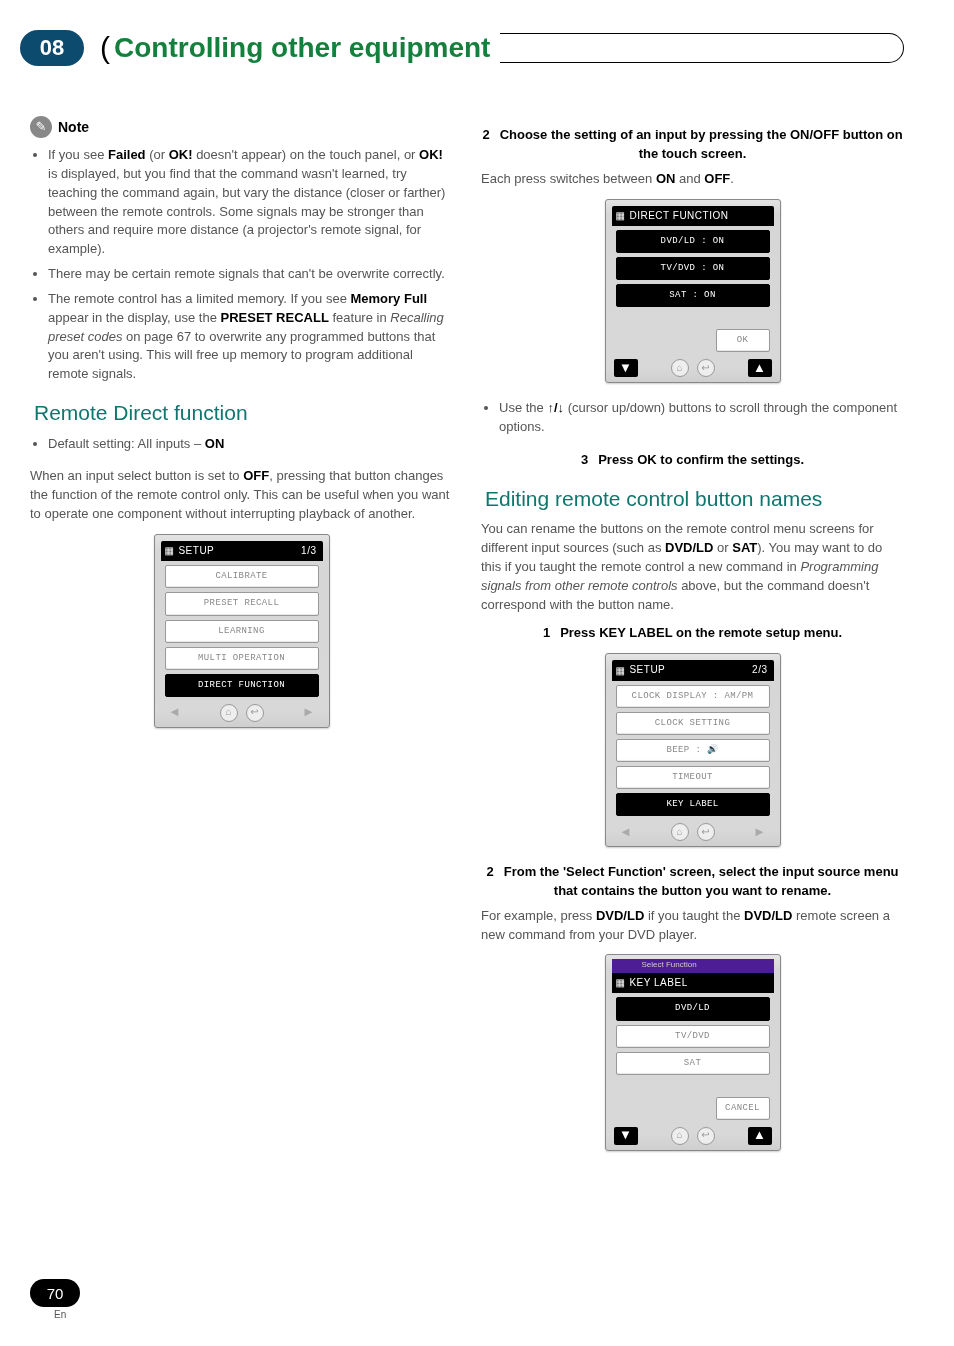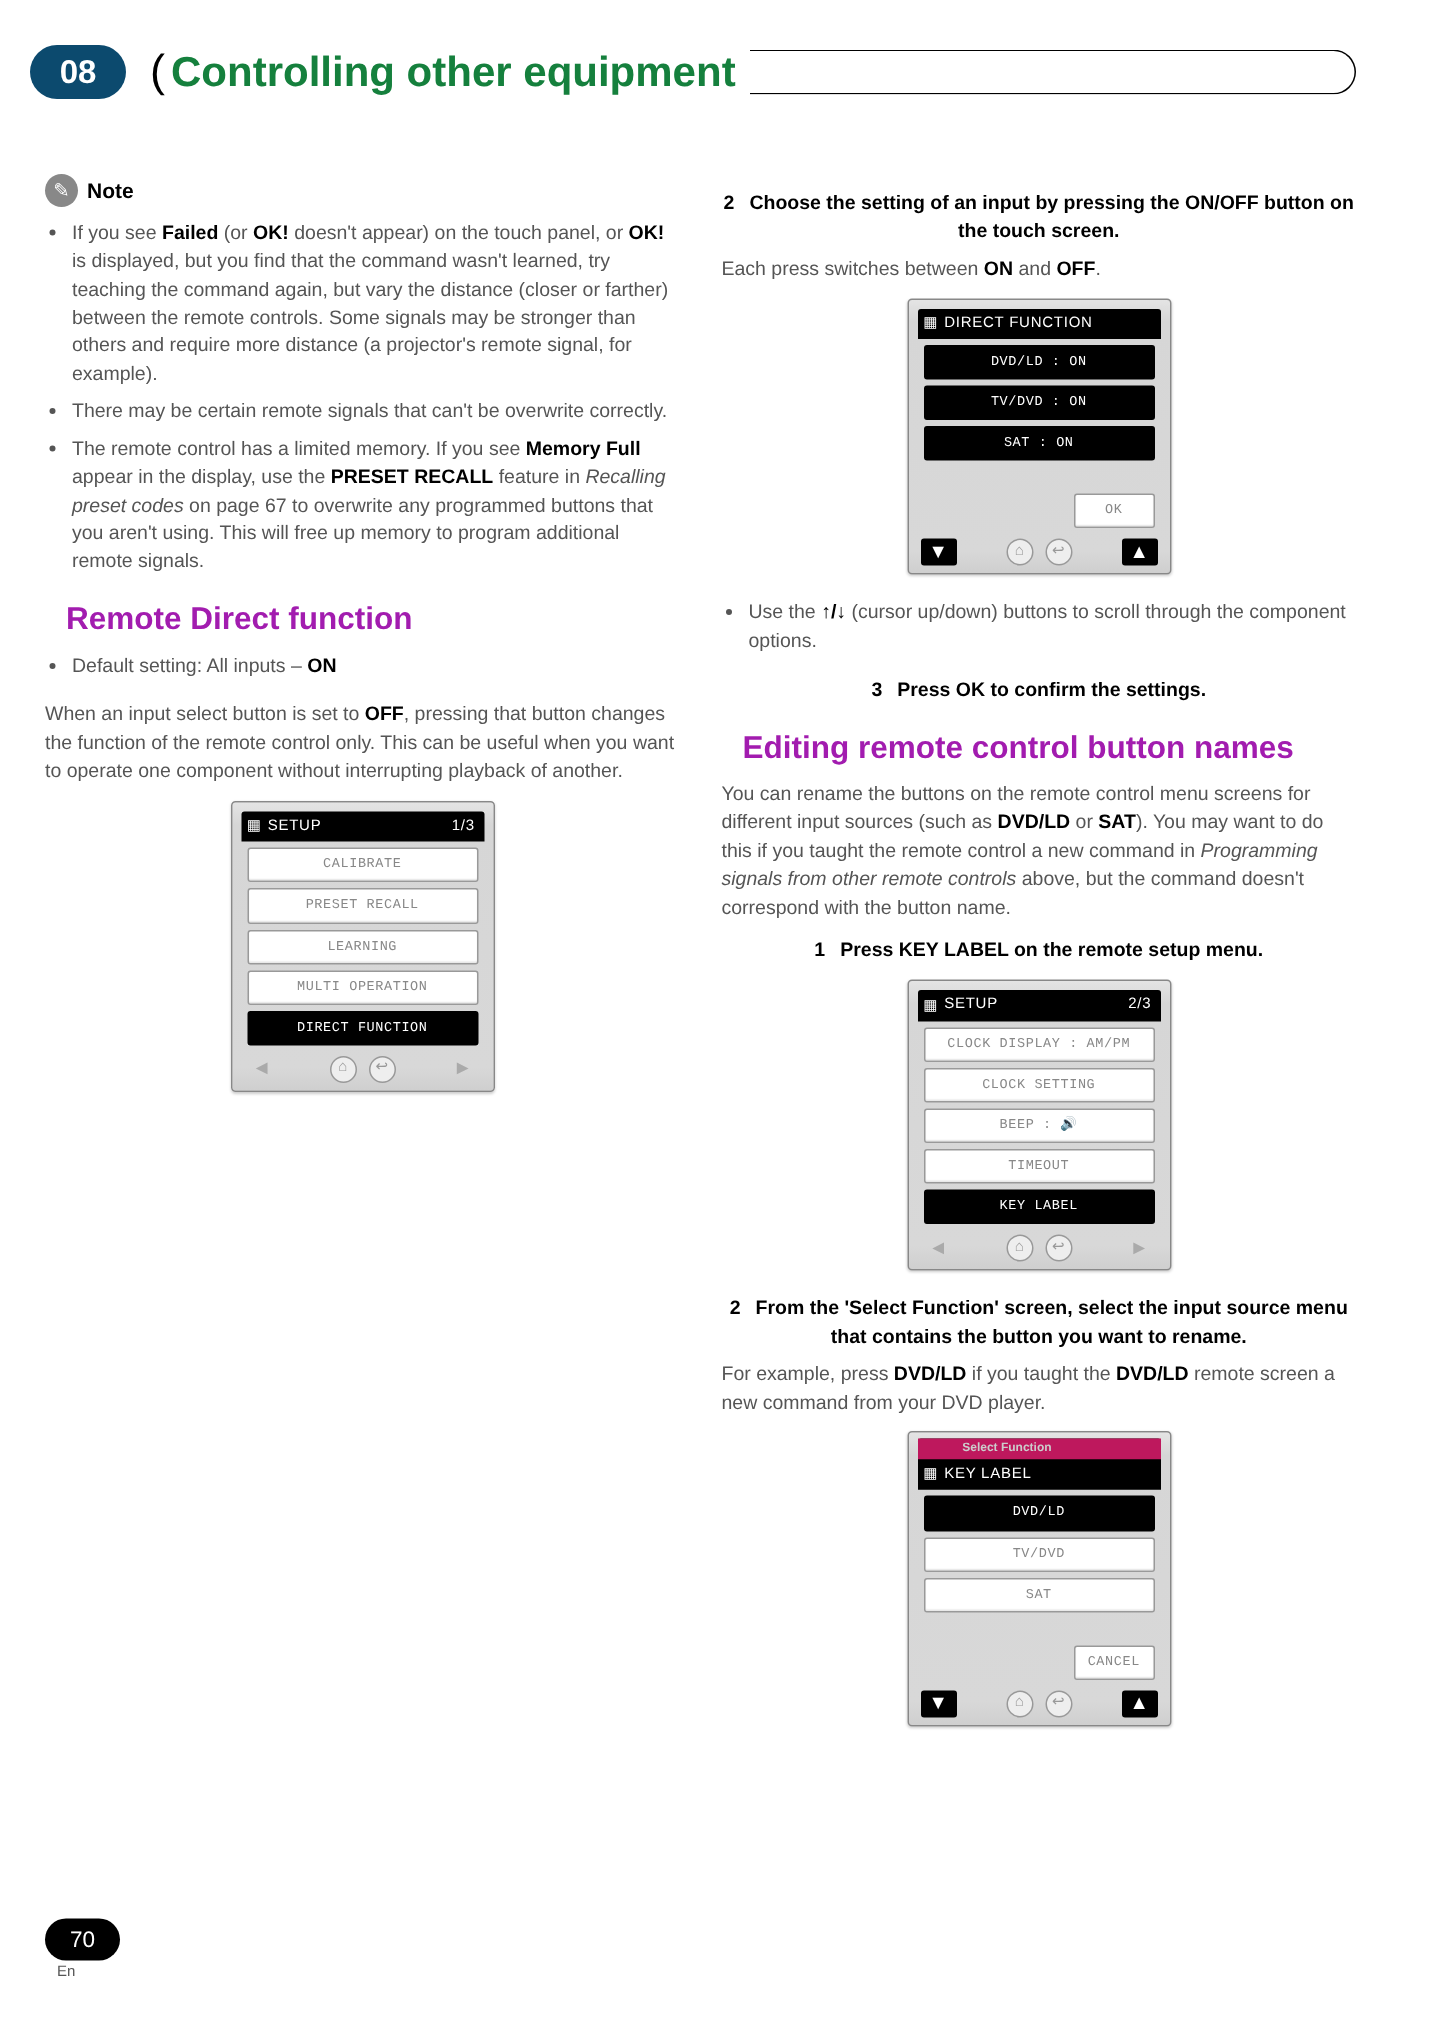--- a/index.html
+++ b/index.html
@@ -46,24 +46,24 @@
   .note-head { display: flex; align-items: center; gap: 6px; margin-bottom: 8px; }
   .pencil-icon {
     width: 22px; height: 22px; border-radius: 50%; background: #888;
     display: inline-flex; align-items: center; justify-content: center;
     color: #fff; font-size: 13px;
   }
   .note-label { font-weight: bold; color: #000; font-size: 14px; }
   ul.bullets { list-style: disc; padding-left: 18px; margin-bottom: 14px; }
   ul.bullets li { margin-bottom: 6px; }
   h2.section {
-    color: #a21caf;
+    color: #0f766e;
     font-size: 21px;
-    font-weight: bold;
-    margin: 14px 0 6px 14px;
+    font-weight: normal;
+    margin: 14px 0 6px 4px;
   }
   .body-p { margin-bottom: 10px; }
   .step { font-weight: bold; color: #000; margin: 10px 0 6px 0; text-align: center; }
   .step .num { margin-right: 10px; }
   .subtext { color: #555; }
   b, strong { color: #000; }
   em { font-style: italic; }
 
   
   .screen {
@@ -80,21 +80,21 @@
     display: flex; align-items: center; justify-content: space-between;
     background: #000; color: #fff;
     padding: 3px 6px 3px 4px;
     font-size: 10px;
     letter-spacing: 0.5px;
     border-radius: 2px 2px 0 0;
   }
   .screen-title-left { display:flex; align-items:center; gap:4px; }
   .corner-icon { font-size: 10px; line-height: 1; }
   .screen-subtitle {
-    font-size: 8px; color: #ccc; background:#be185d; padding: 0 6px 2px 30px; margin-top:-2px;font-weight:bold;
+    font-size: 8px; color: #ccc; background:#4c1d95; padding: 0 6px 2px 30px; margin-top:-2px;
   }
   .screen-btn {
     background: #fff;
     border: 1px solid #999;
     border-radius: 2px;
     text-align: center;
     padding: 4px 2px;
     margin: 4px 4px;
     color: #888;
     font-size: 9px;
@@ -134,21 +134,21 @@
   .page-footer {
     position: absolute;
     left: 30px;
     bottom: 26px;
   }
   .page-num-badge {
     background: #000; color: #fff; border-radius: 16px;
     width: 50px; height: 28px; display:flex; align-items:center; justify-content:center;
     font-size: 15px; font-weight: normal;
   }
-  .page-lang { font-size: 10px; color: #555; margin-left: 8px; margin-top: 2px; }
+  .page-lang { font-size: 10px; color: #555; margin-left: 24px; margin-top: 2px; }
 
   .beep-icon { font-size: 9px; }
 </style>
 </head>
 <body>
 
 <div class="header-row">
   <div class="chapter-badge">08</div>
   <span class="paren">(</span>
   <div class="header-title">Controlling other equipment</div>

